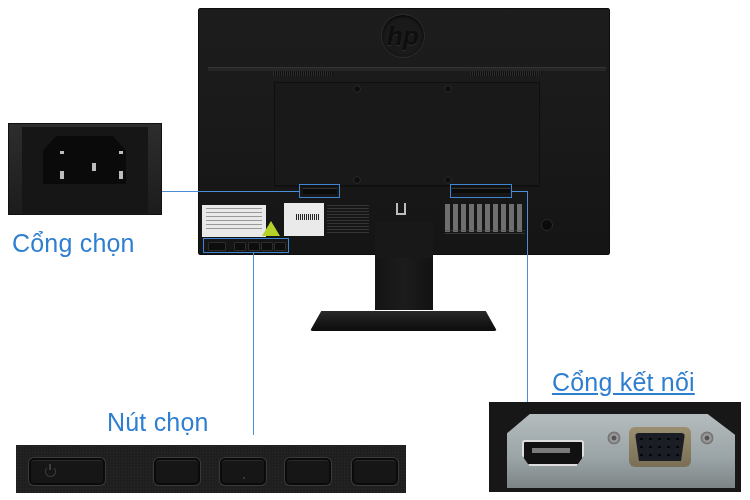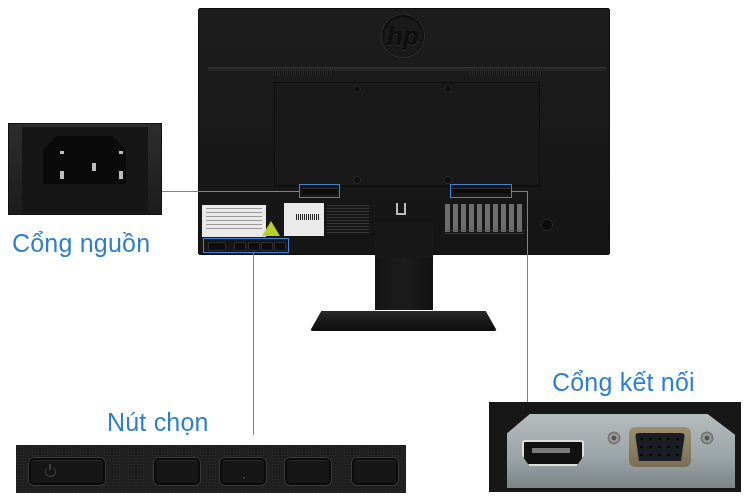--- a/index.html
+++ b/index.html
@@ -179,36 +179,36 @@
 
 <div class="abs inset-power">
   <div class="frame"></div>
   <div class="c14"></div>
   <div class="pin" style="left:52px; top:48px;"></div>
   <div class="pin" style="left:84px; top:40px;"></div>
   <div class="pin" style="left:111px; top:48px;"></div>
   <div class="pin" style="left:52px; top:28px; height:3px;"></div>
   <div class="pin" style="left:111px; top:28px; height:3px;"></div>
 </div>
-<div class="label" style="left:12px; top:231px;">Cổng nguồn</div>
+<div class="label" style="left:12px; top:231px;">Cổng chọn</div>
 
 <div class="label" style="left:107px; top:410px;">Nút chọn</div>
 <div class="abs inset-buttons">
   <div class="hw-btn" style="left:13px; width:76px;">
     <div class="power-glyph"></div>
   </div>
   <div class="hw-btn" style="left:138px; width:46px;"></div>
   <div class="hw-btn" style="left:204px; width:46px;">
     <div class="dot"></div>
   </div>
   <div class="hw-btn" style="left:269px; width:46px;"></div>
   <div class="hw-btn" style="left:336px; width:46px;"></div>
 </div>
 
-<div class="label" style="left:552px; top:370px;">Cổng kết nối</div>
+<div class="label" style="left:552px; top:370px;text-decoration:underline;">Cổng kết nối</div>
 <div class="abs inset-ports">
   <div class="plate"></div>
 </div>
 <div class="hdmi"></div>
 <div class="hdmi-inner"></div>
 <div class="standoff" style="left:607px; top:431px;"></div>
 <div class="vga"></div>
 <div class="vga-inner"></div>
 <div class="standoff" style="left:700px; top:431px;"></div>
 

